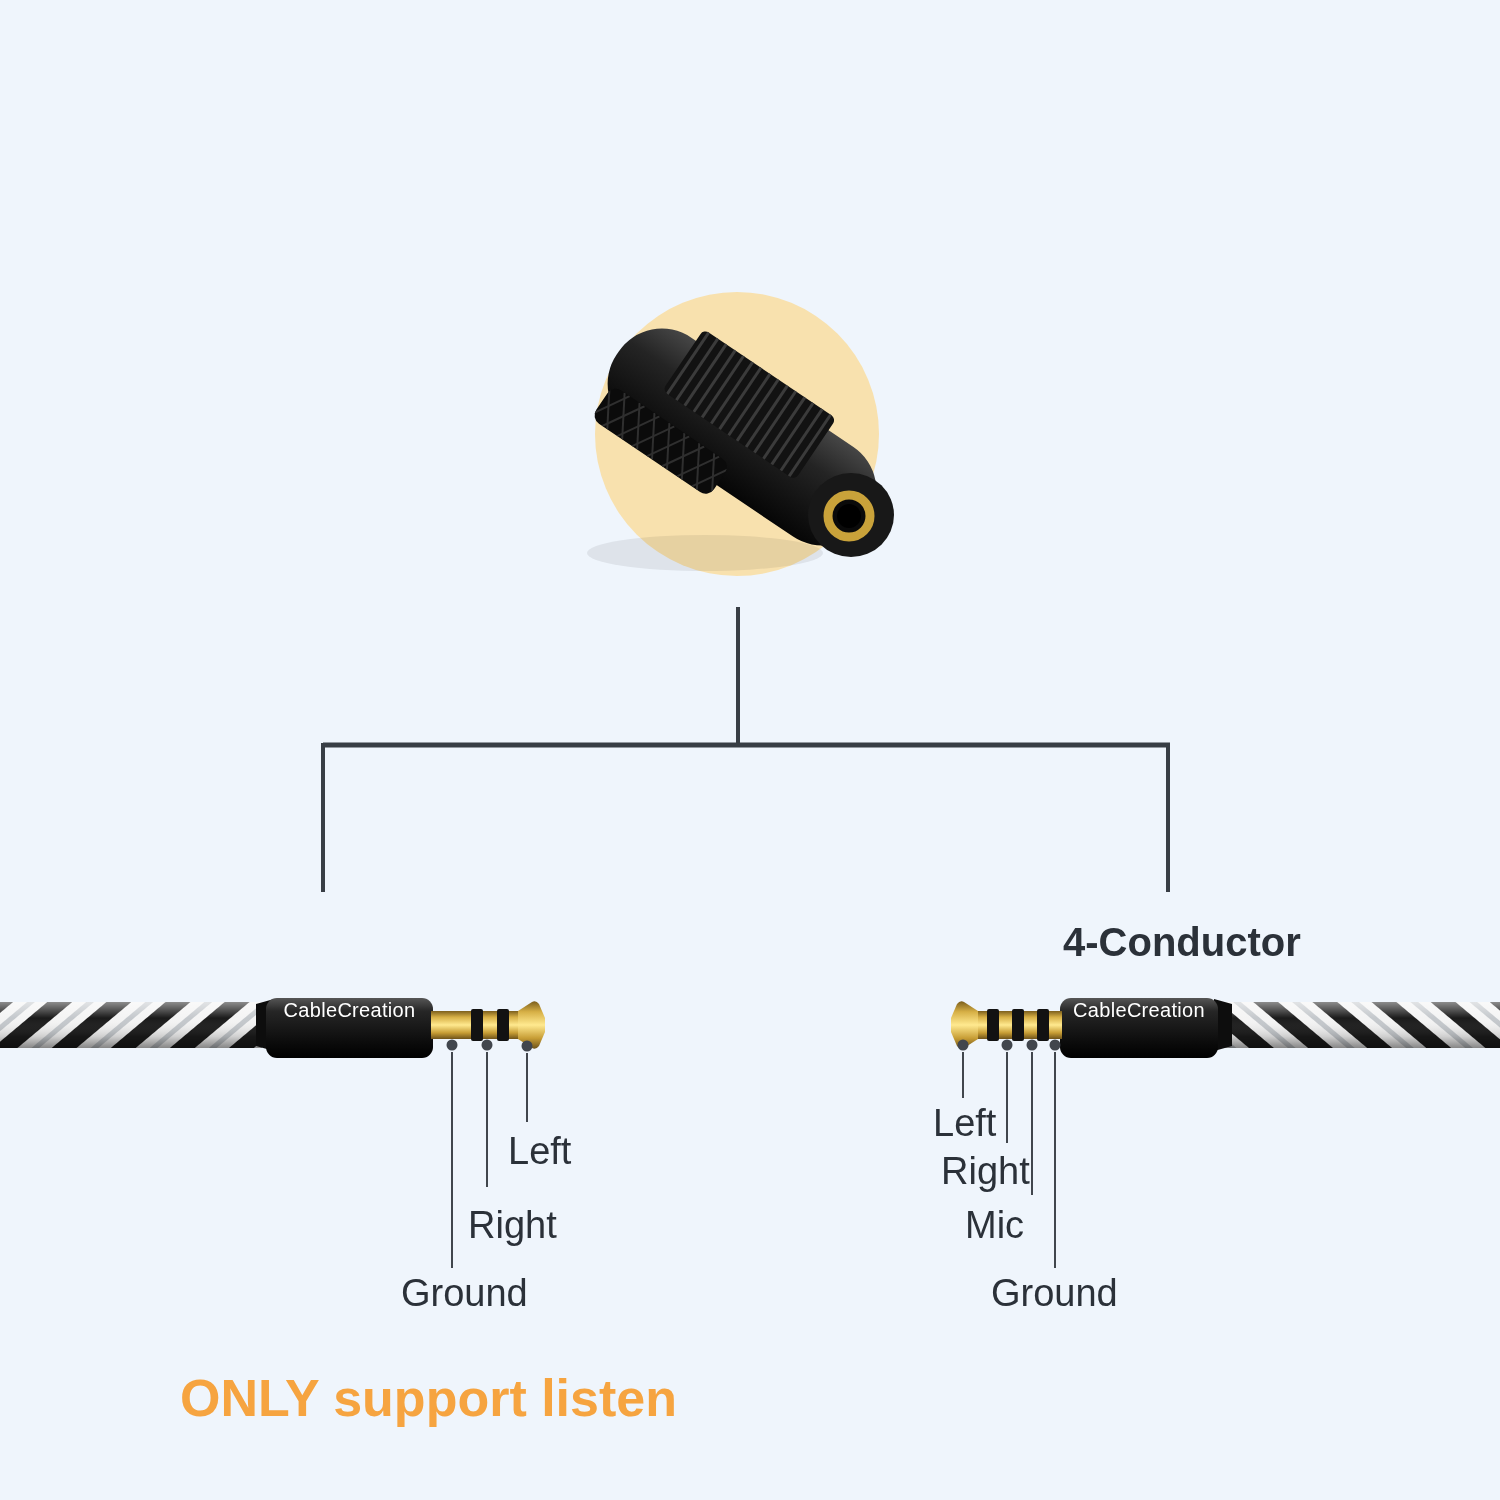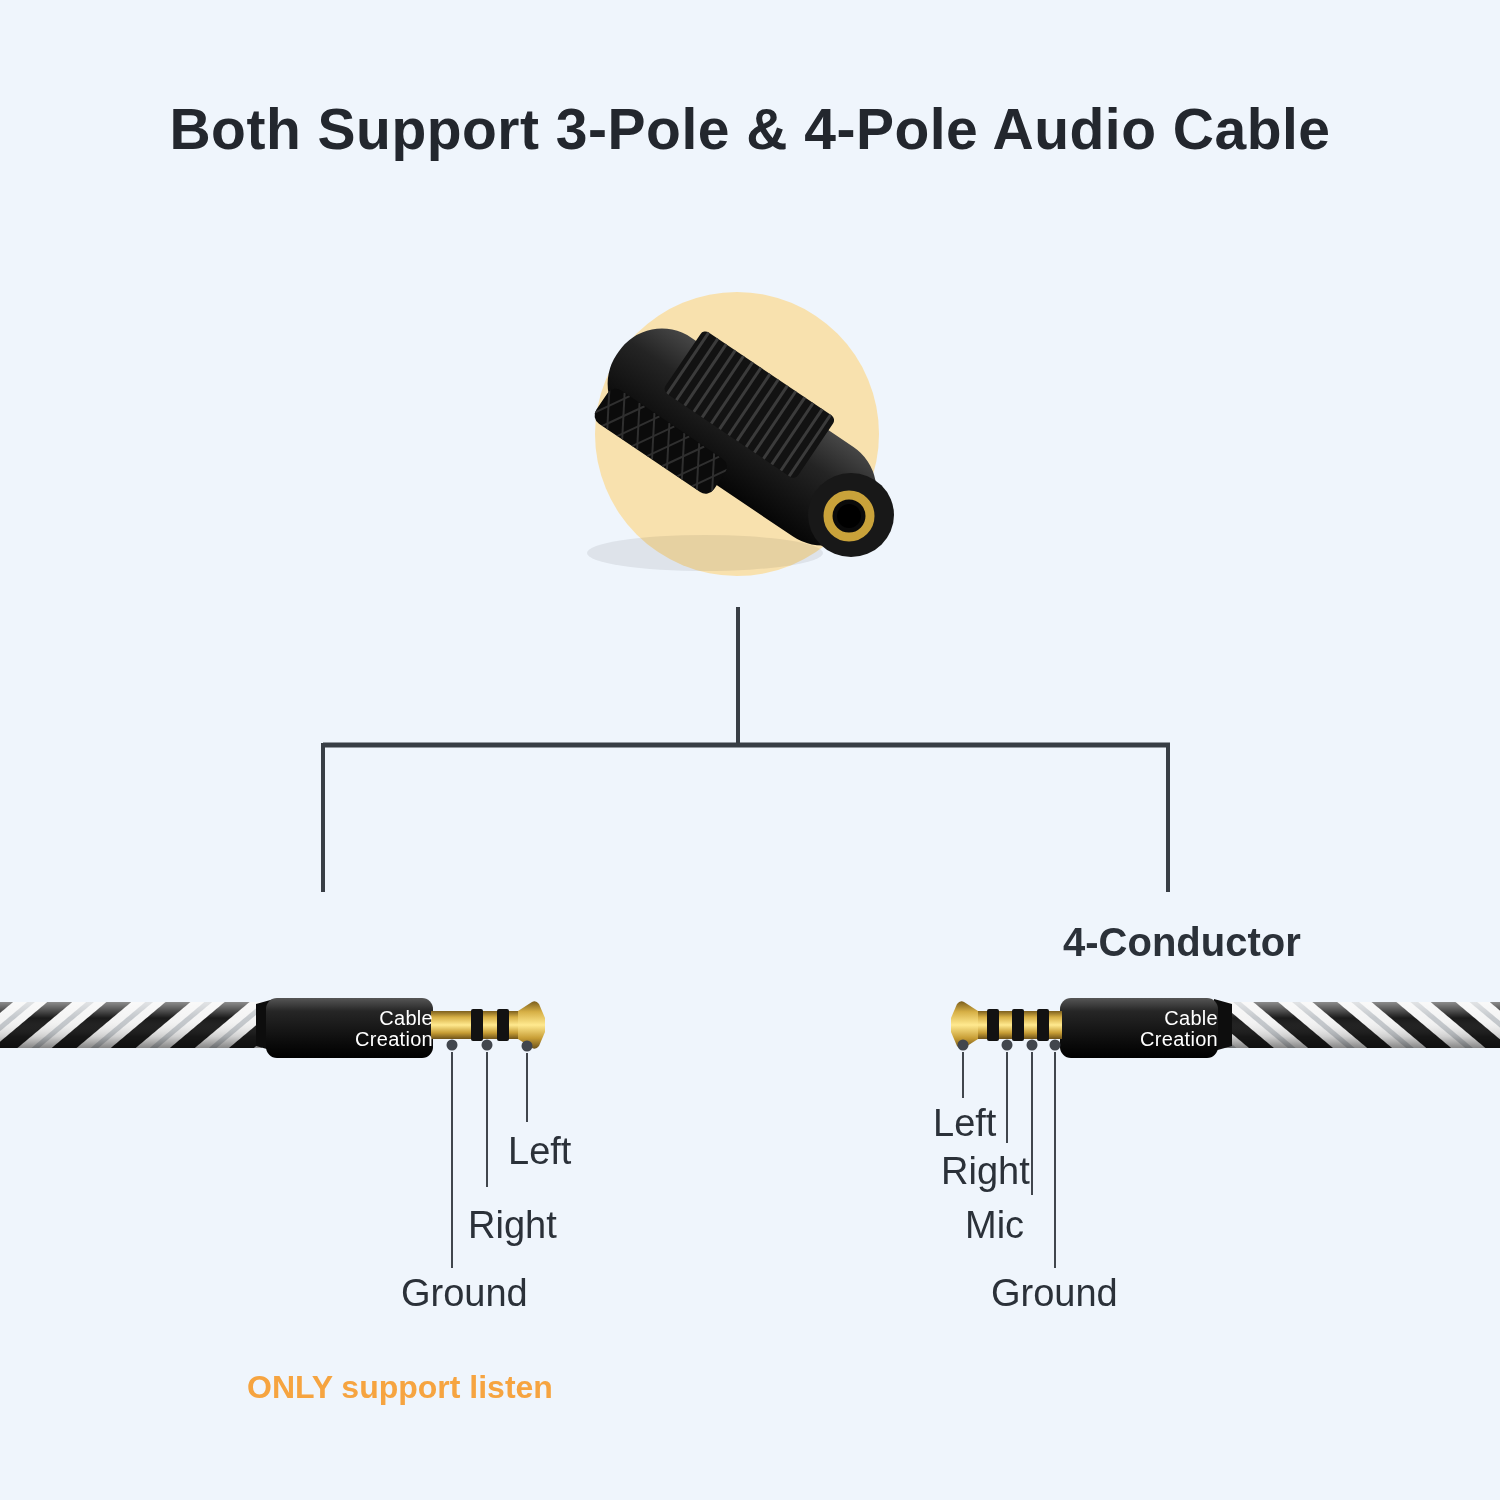--- a/index.html
+++ b/index.html
@@ -27,35 +27,34 @@
   }
   .branch-label{
     position:absolute;font-size:40px;font-weight:600;
     color:var(--label-text,#2b3139);white-space:nowrap;line-height:1.1;
   }
   .pin-label{
     position:absolute;font-size:38px;font-weight:400;
     color:var(--label-text,#2b3139);white-space:nowrap;line-height:1.15;
   }
   .caption{
-    position:absolute;font-size:32px;font-weight:bold;
-    color:var(--caption-orange,#f6a440);white-space:nowrap;text-align:center;line-height:1.1;
+    position:absolute;font-size:52px;font-weight:bold;
+    color:var(--caption-orange,#f6a440);white-space:nowrap;text-align:left;line-height:1.1;
   }
   .brand{
-    position:absolute;display:flex;flex-direction:column;align-items:flex-end;justify-content:center;
+    position:absolute;display:flex;flex-direction:row;align-items:flex-start;justify-content:center;
     height:58px;color:var(--brand-text-white,#fff);font-size:20px;line-height:1.06;
     text-align:center;letter-spacing:0.3px;
   }
 </style>
 </head>
 <body>
 
 <div class="stage">
 
-  <h1 class="title">Both Support 3-Pole &amp; 4-Pole Audio Cable</h1>
 
   <svg class="art" width="1500" height="1500" viewBox="0 0 1500 1500" xmlns="http://www.w3.org/2000/svg">
     <defs>
       <linearGradient id="bodyGrad" x1="0" y1="0" x2="0" y2="1">
         <stop offset="0" stop-color="#565656"></stop>
         <stop offset="0.22" stop-color="#262626"></stop>
         <stop offset="0.75" stop-color="#0b0b0b"></stop>
         <stop offset="1" stop-color="#000000"></stop>
       </linearGradient>
       <linearGradient id="goldGrad" x1="0" y1="0" x2="0" y2="1">

